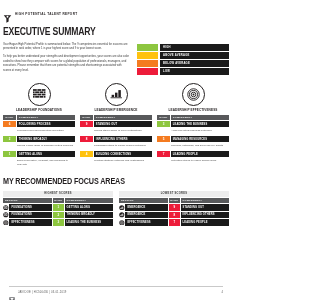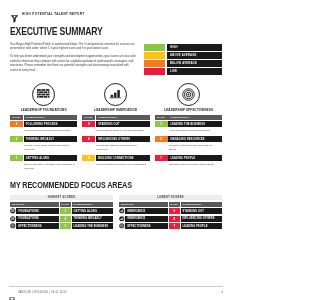--- a/index.html
+++ b/index.html
@@ -3,21 +3,21 @@
 <meta charset="utf-8">
 <style>
   * { margin:0; padding:0; box-sizing:border-box; }
   html,body { width:232px; height:300px; }
   body {
     font-family:"Liberation Sans", sans-serif;
     background:#ffffff;
     color:#231f20;
     overflow:hidden;
   }
-  .page { width:232px; height:300px; position:relative; padding:0 10px; }
+  .page { width:232px; height:300px; position:relative; padding:0 3px; }
 
   
   .brand { display:flex; align-items:center; gap:3px; padding-top:9px; }
   .brand-mark { width:9px; height:9px; flex:0 0 9px; }
   .brand-text {
     font-size:3.1px; font-weight:bold; letter-spacing:.35px;
     color:#231f20; white-space:nowrap;
   }
 
   

